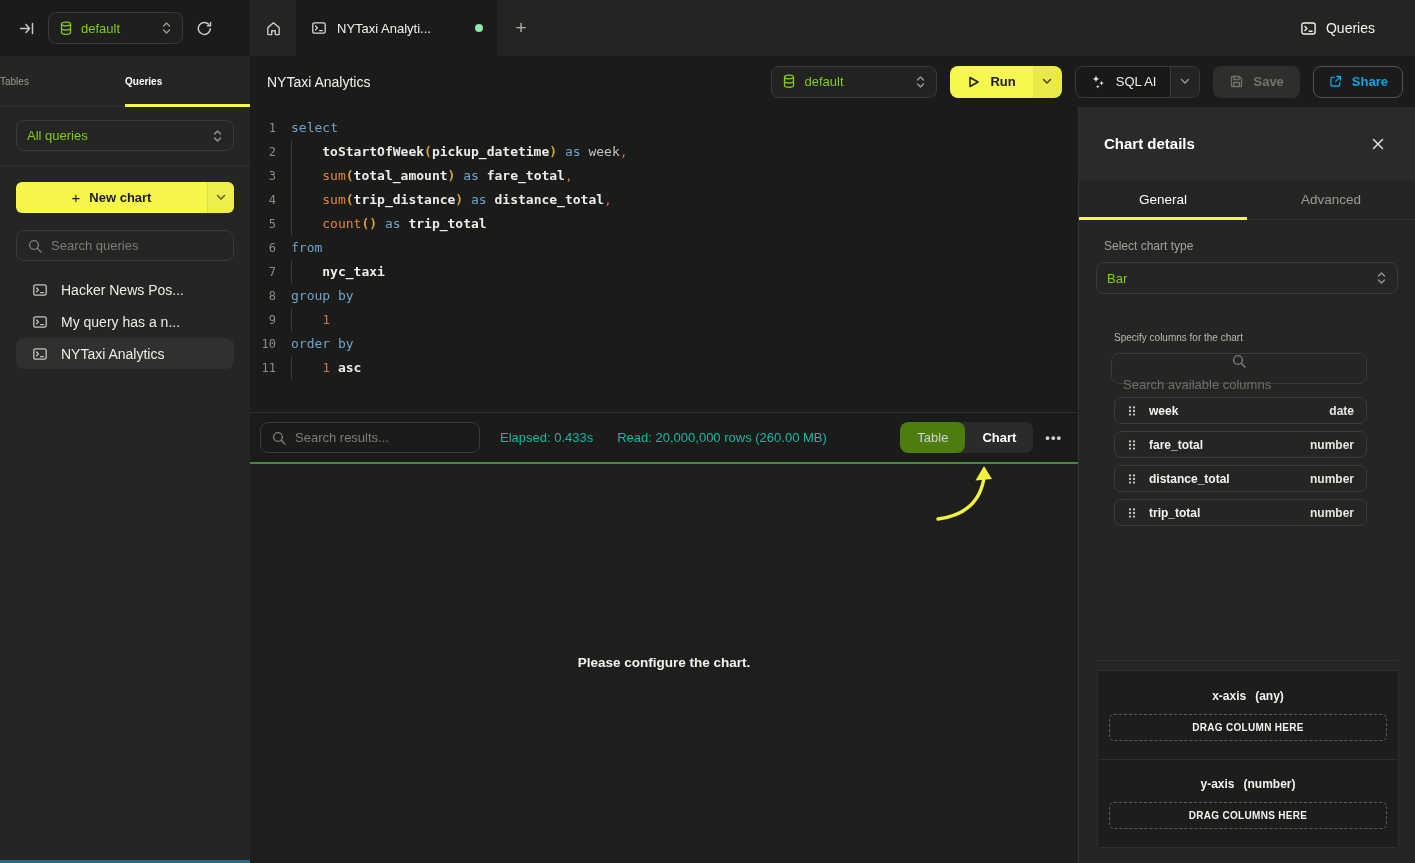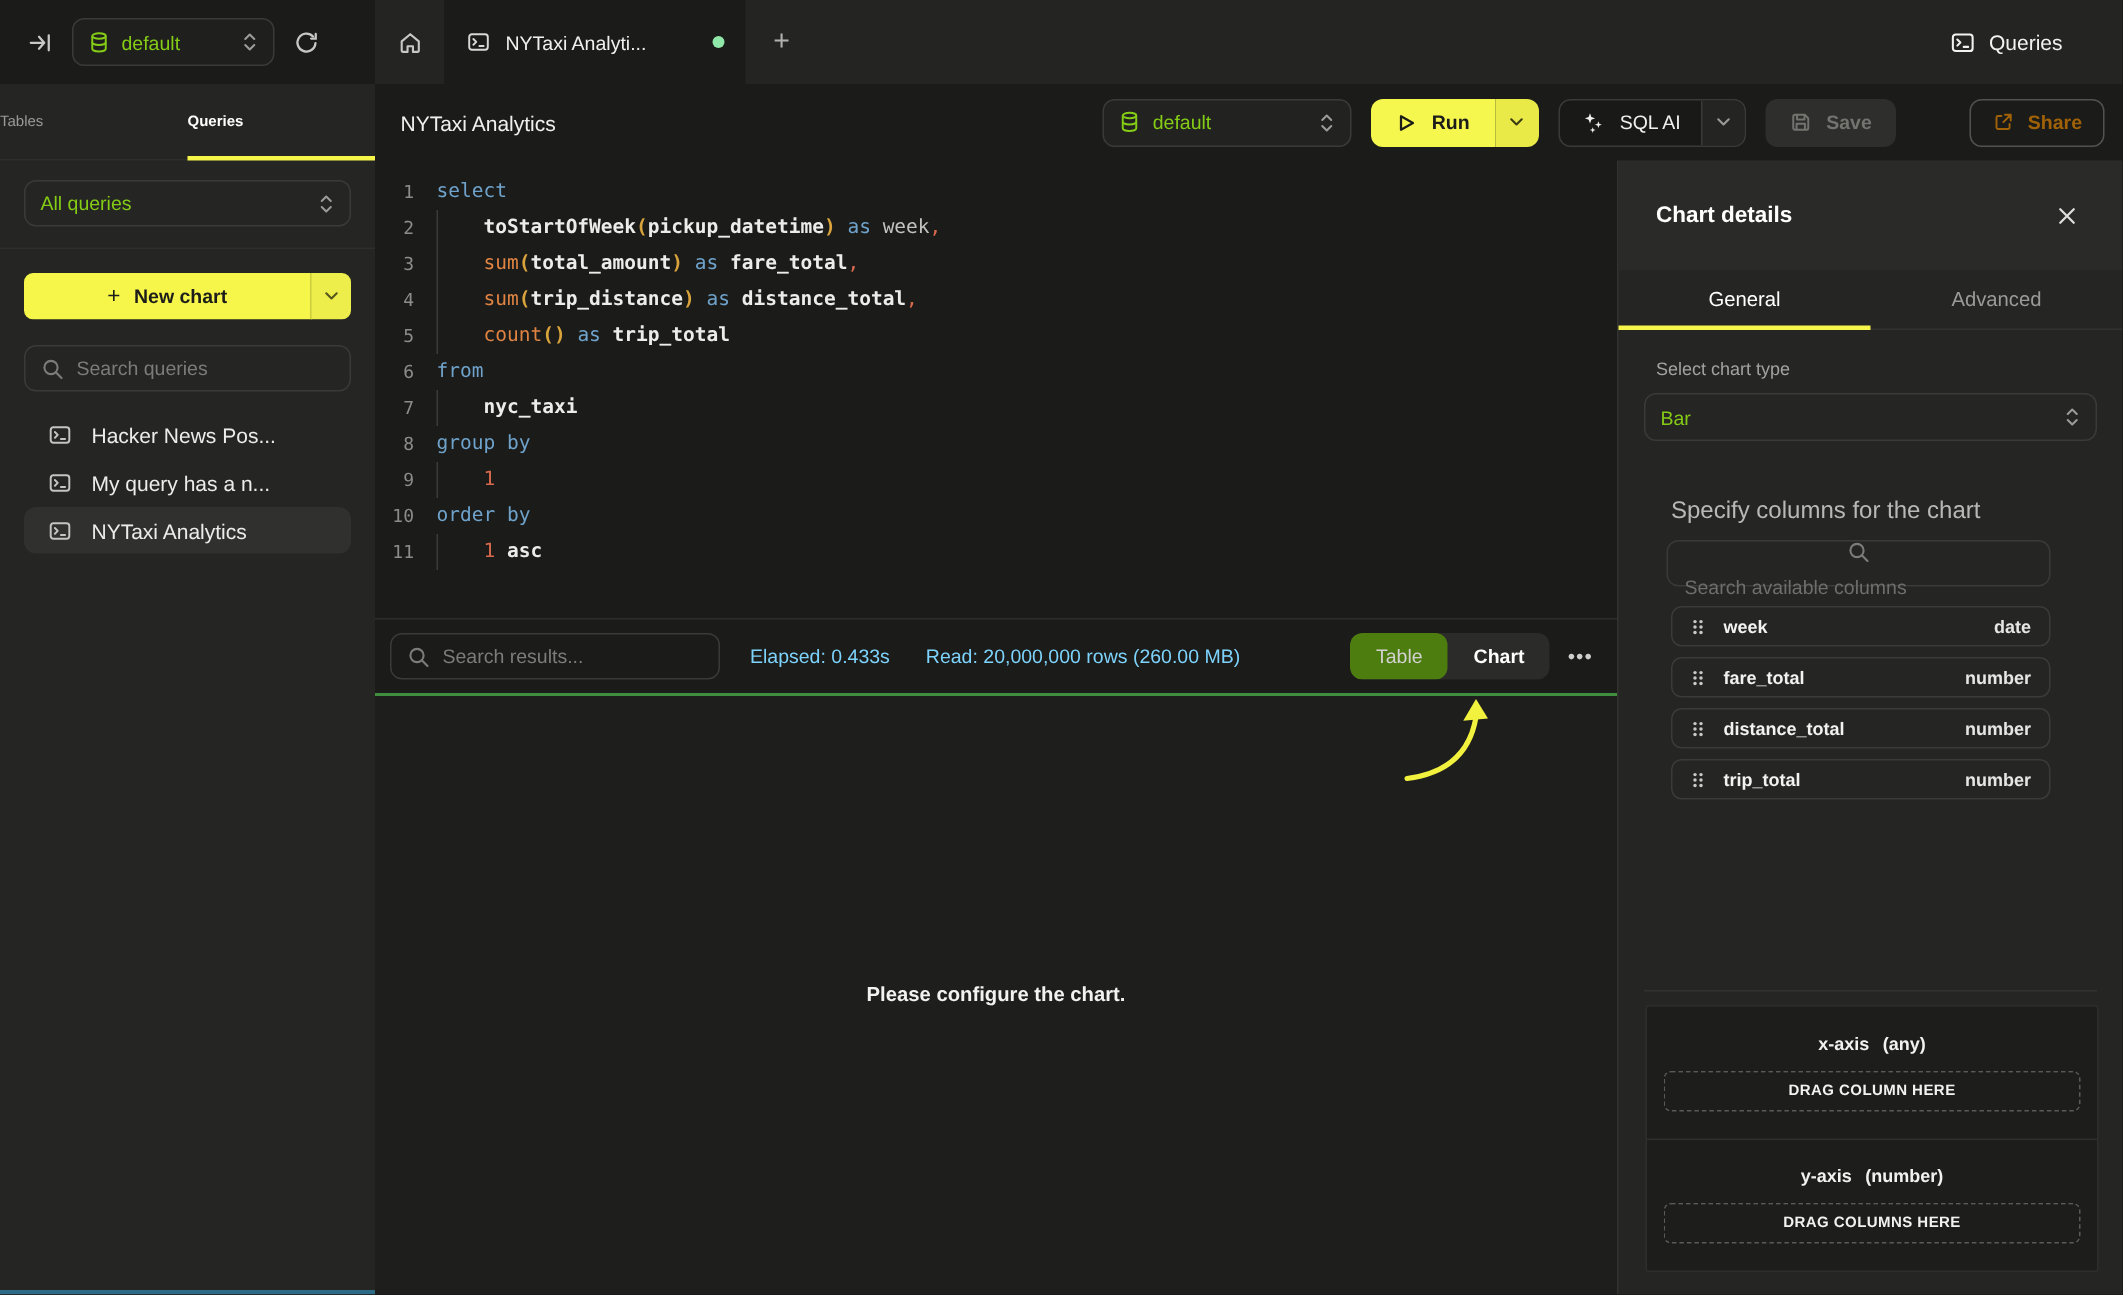--- a/index.html
+++ b/index.html
@@ -53,40 +53,40 @@
   .editor-header { position:absolute; top:56px; left:250px; right:0; height:51px; display:flex; align-items:center; background:#1b1b19; padding:0 12px 0 17px; gap:13px; }
   .editor-title { font-size:14px; color:#f0f0ee; margin-right:auto; }
   .db-select2 { width:166px; background:#222220; }
   .split-btn { display:flex; height:32px; border-radius:8px; overflow:hidden; }
   .run-main { display:flex; align-items:center; gap:10px; background:#f6f74e; color:#1c1c1a; padding:0 17px; font-size:13px; font-weight:600; border:none; cursor:pointer; }
   .run-arrow { width:29px; background:#e9ea48; border:none; display:flex; align-items:center; justify-content:center; color:#3c3c14; cursor:pointer; }
   .sqlai { border:1px solid #3a3a38; background:#191917; }
   .sqlai-main { display:flex; align-items:center; gap:10px; padding:0 14px; font-size:13px; color:#f0f0ee; background:none; border:none; cursor:pointer; }
   .sqlai-arrow { width:29px; border:none; border-left:1px solid #3a3a38; background:#242422; display:flex; align-items:center; justify-content:center; color:#9a9a98; cursor:pointer; }
   .save-btn { height:32px; background:#2e2e2c; border:none; border-radius:8px; color:#73736f; display:flex; align-items:center; gap:9px; padding:0 16px; font-size:13px; font-weight:600; cursor:default; }
-  .share-btn { height:32px; background:transparent; border:1px solid #525250; border-radius:8px; color:#a16207; display:flex; align-items:center; gap:9px; padding:0 14px; font-size:13px; font-weight:600; cursor:pointer;margin-left:36px; }
+  .share-btn { height:32px; background:transparent; border:1px solid #525250; border-radius:8px; color:#0ea5e9; display:flex; align-items:center; gap:9px; padding:0 14px; font-size:13px; font-weight:600; cursor:pointer; }
 
   
   .editor-pane { position:absolute; top:107px; left:250px; width:828px; bottom:0; background:#1b1b19; display:flex; flex-direction:column; }
   .code-area { height:305px; padding-top:9px; font-family:"DejaVu Sans Mono","Liberation Mono",monospace; font-size:13px; overflow:hidden; cursor:text; }
   .code-line { display:flex; height:24px; line-height:24px; }
   .ln { width:26px; text-align:right; color:#8c8c8a; flex:none; font-size:12px; }
   .code-text { margin-left:15px; white-space:pre; }
   .tok-kw { color:#6fa3cc; }
   .tok-fn { color:#e08443; }
   .tok-gold { color:#d9a33c; font-weight:bold; }
   .tok-id { color:#ececea; font-weight:bold; }
   .tok-dim { color:#c2c2c0; }
   .tok-pl { color:#c2c2c0; }
   .tok-pn { color:#d96a4d; }
   .tok-ind { display:inline-block; width:4ch; height:24px; border-left:1px solid #3a3a38; vertical-align:top; }
 
   .results-toolbar { height:50px; border-top:1px solid #2e2e2c; display:flex; align-items:center; padding:0 16px 0 10px; }
   .results-search { width:220px; }
-  .stat { font-size:13px; color:#7dd3fc; }
+  .stat { font-size:13px; color:#14b8a6; }
   .stat.elapsed { margin-left:20px; }
   .stat.read { margin-left:24px; }
   .view-toggle { margin-left:auto; display:flex; background:#2b2b29; border-radius:8px; height:31px; overflow:hidden; }
   .view-tab { display:flex; align-items:center; justify-content:center; padding:0 17px; font-size:13px; color:#d2d2d0; cursor:pointer; background:none; border:none; }
   .view-tab.seg-table { background:#4d7c0f; border-radius:8px;text-align:center; }
   .view-tab.seg-chart { color:#ffffff; font-weight:600; }
   .more-btn { margin-left:12px; color:#cfcfcd; font-weight:bold; font-size:13px; letter-spacing:1px; background:none; border:none; cursor:pointer; }
 
   .chart-area { flex:1; border-top:2px solid #3e8e3e; background:#1e1e1c; position:relative; }
   .chart-msg { position:absolute; top:191px; left:0; right:0; text-align:center; font-size:13.5px; font-weight:700; color:#f2f2f0; }
@@ -97,21 +97,21 @@
   .panel-header { height:73px; background:#2a2a28; display:flex; align-items:center; justify-content:space-between; padding:0 28px 0 25px; }
   .panel-title { font-size:15px; font-weight:700; color:#ffffff; }
   .close-btn { background:none; border:none; color:#dedede; cursor:pointer; padding:2px; }
   .panel-tabs { height:40px; display:flex; border-bottom:1px solid #323230; }
   .panel-tab { flex:1; display:flex; align-items:center; justify-content:center; font-size:13.5px; color:#9a9a98; position:relative; cursor:pointer; background:none; border:none; }
   .panel-tab.active { color:#ffffff; }
   .panel-tab.active::after { content:""; position:absolute; left:0; right:0; bottom:-1px; height:3px; background:#f5f649; }
   .panel-content { flex:1; position:relative; padding-top:19px; }
   .field-label { font-size:12px; color:#a2a2a0; margin:0 17px 9px 25px; }
   .chart-type-select { margin:0 17px; height:32px; background:transparent; }
-  .columns-label { font-size:16px; color:#b8b8b6; margin:38px 17px 10px 35px; }
+  .columns-label { font-size:10px; color:#b8b8b6; margin:38px 17px 10px 35px; }
   .columns-search { margin:0 48px 0 32px; height:31px;flex-direction:column; }
   .columns-search input::placeholder { color:#6e6e6c; }
   .column-rows { margin:13px 48px 0 35px; display:flex; flex-direction:column; gap:7px; }
   .column-row { height:27px; border:1px solid #3b3b39; border-radius:7px; display:flex; align-items:center; gap:12px; padding:0 12px; background:#252523; cursor:grab; }
   .column-row .handle { color:#c8c8c6; }
   .col-name { font-size:12px; font-weight:700; color:#f2f2f0; }
   .col-type { margin-left:auto; font-size:12px; font-weight:600; color:#e6e6e4; }
   .panel-hr { position:absolute; left:17px; right:17px; bottom:202px; border-top:1px solid #323230; }
   .axis-box { position:absolute; left:18px; right:16px; bottom:15px; height:178px; background:#1d1d1b; border:1px solid #2e2e2c; border-radius:2px; display:flex; flex-direction:column; }
   .axis-section { flex:1; display:flex; flex-direction:column; align-items:center; justify-content:center; gap:11px; padding:0 11px; }

